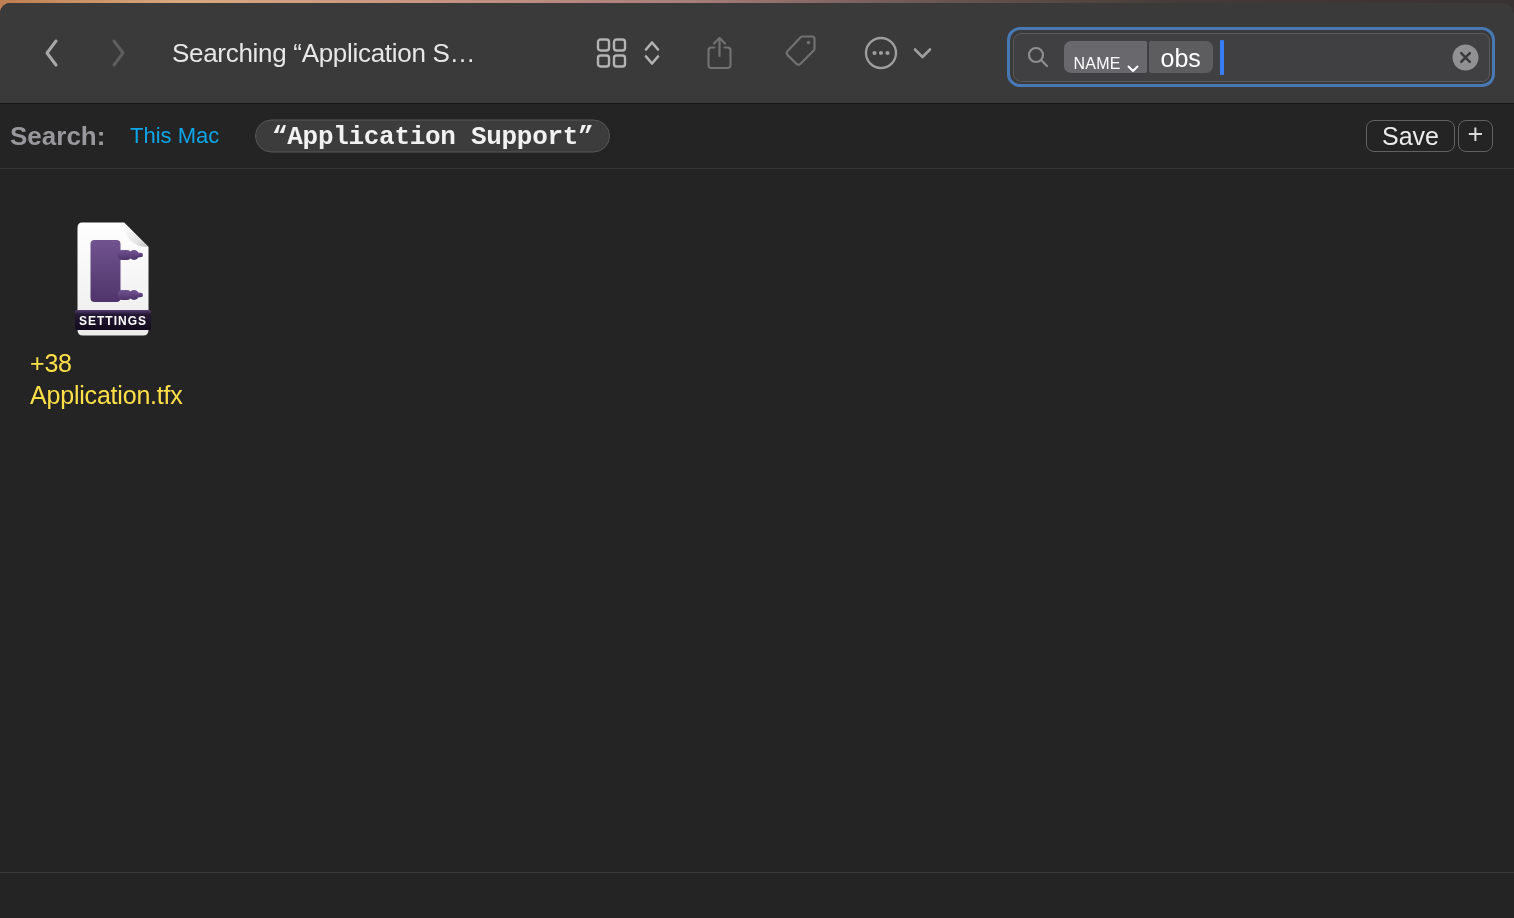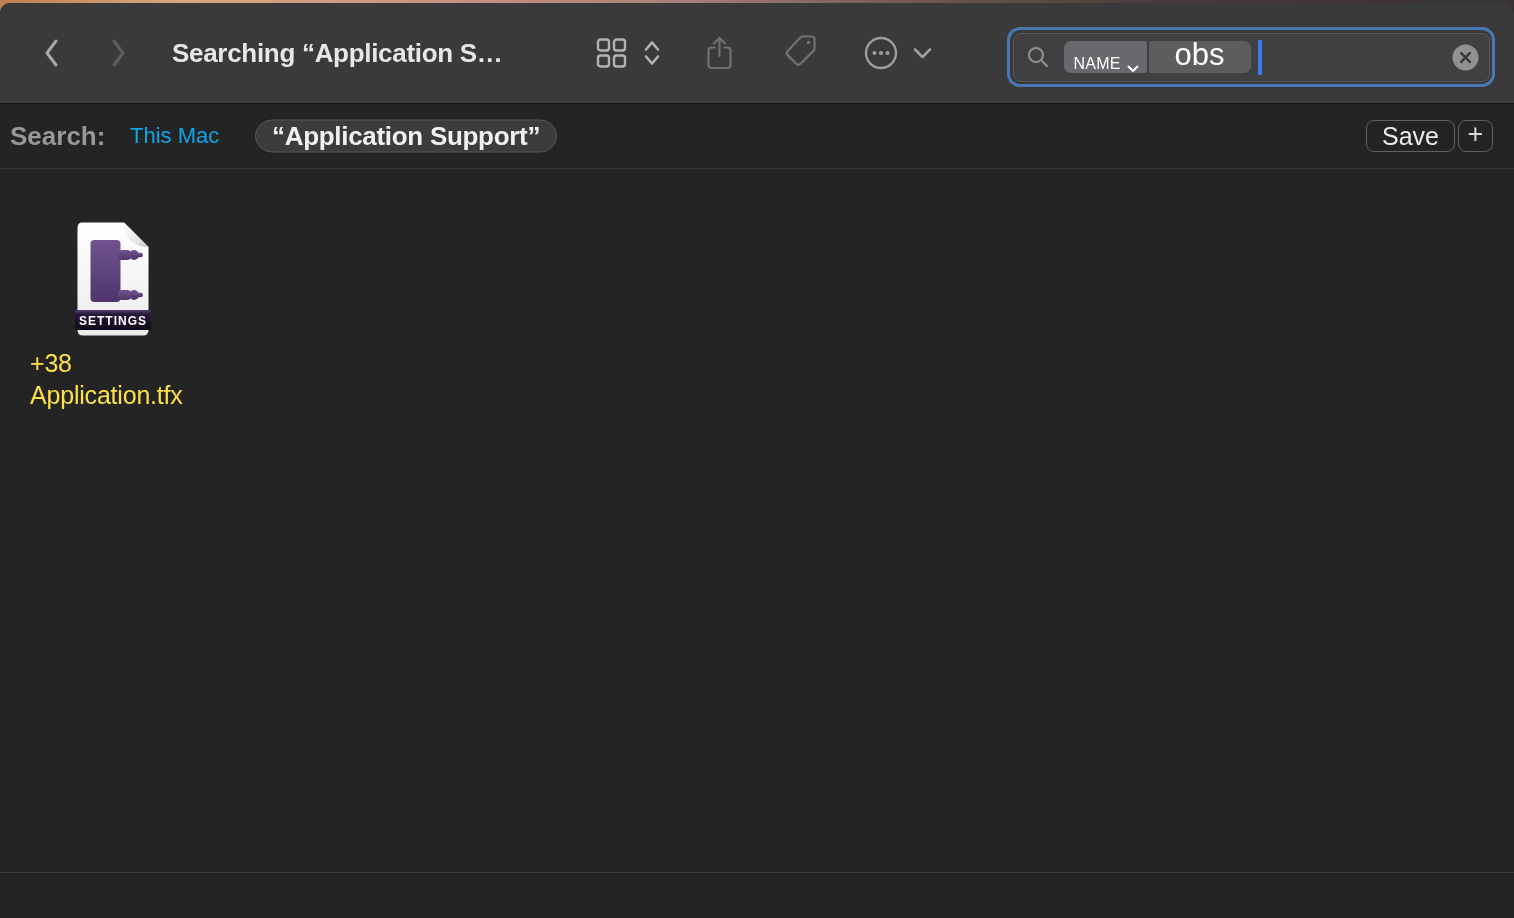--- a/index.html
+++ b/index.html
@@ -12,46 +12,46 @@
                #6a5552 62%,#453a38 78%,#383233 100%); }
 
   .window { position:absolute; left:0; top:3px; width:1514px; height:915px;
     background:#242424; border-radius:10px 10px 0 0; overflow:hidden; }
 
   
   .toolbar { position:relative; height:101px; background:#3a3a3a;
              border-bottom:1px solid #151515; }
   .tb { position:absolute; top:50%; transform:translateY(-50%); display:flex;
         align-items:center; }
-  .window-title { left:172px; font-size:26px; font-weight:bold; color:#e7e7e7;
+  .window-title { left:172px; font-size:26px; font-weight:normal; color:#e7e7e7;
         letter-spacing:-0.3px; white-space:nowrap; }
 
   
   .search-field { position:absolute; left:1007px; top:24px; width:488px; height:60px;
     border:3.5px solid #4878b4; border-radius:13px; padding:2.5px; }
   .search-inner { width:100%; height:100%; background:#404042; border:1px solid #59595c;
     border-radius:8px; display:flex; align-items:center; padding:0 10px 0 12px; }
   .token { display:flex; align-items:flex-end; height:32px; color:#fff; }
   .token-attr { background:#69696d; border-radius:7px 2px 2px 7px; padding:0 8px 0 10px;
     font-size:16px; font-weight:500; letter-spacing:0.2px; margin-right:2px; }
-  .token-val { background:#5d5d60; border-radius:2px 7px 7px 2px; padding:0 26px;
-    font-size:31px; }
+  .token-val { background:#5d5d60; border-radius:2px 7px 7px 2px; padding:0 12px;
+    font-size:25px; }
   .caret { width:4px; height:35px; background:#377df6; border-radius:1px; margin-left:7px; }
   .clear-btn { margin-left:auto; width:27px; height:27px; border:none; padding:0;
     background:transparent; display:flex; cursor:default; }
 
   
   .scope-bar { position:relative; height:65px; background:#242424;
                border-bottom:1px solid #363636;padding-left:13px; }
   .sb { position:absolute; top:50%; transform:translateY(-50%); white-space:nowrap; }
   .search-label { left:10px; font-size:26px; font-weight:bold; color:#98989c; }
   .scope-plain { left:130px; font-size:22px; font-weight:500; color:#0ea5e9; }
   .scope-pill { left:255px; height:33px; display:flex; align-items:center;
     padding:0 16px; border-radius:17px; background:#3c3c3c; border:1px solid #575757;
-    font-size:26px; font-weight:bold; color:#f1f1f1; letter-spacing:-0.3px; }
+    font-size:26px; font-weight:bold; color:#f1f1f1; letter-spacing:-0.3px;font-family:Liberation Mono, monospace; }
   .save-btn { right:59px; height:32px; padding:0 15px; border-radius:8px;
     border:1.5px solid #616161; background:transparent; color:#ececec; font-size:25px;
     font-family:inherit; display:flex; align-items:center;text-align:right; }
   .add-btn { right:21px; width:35px; height:32px; border-radius:8px;
     border:1.5px solid #616161; background:transparent; color:#d9d9d9; font-size:27px;
     font-weight:300; display:flex; align-items:center; justify-content:center;
     font-family:inherit; line-height:1; padding-bottom:3px; }
 
   
   .content { position:relative; height:703px; background:#242424; }

